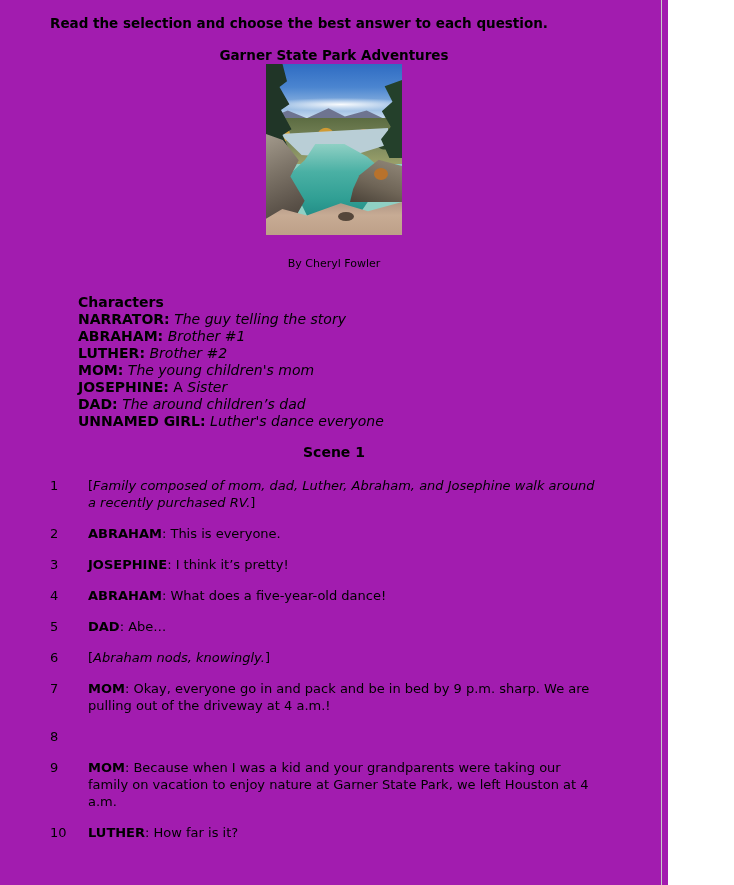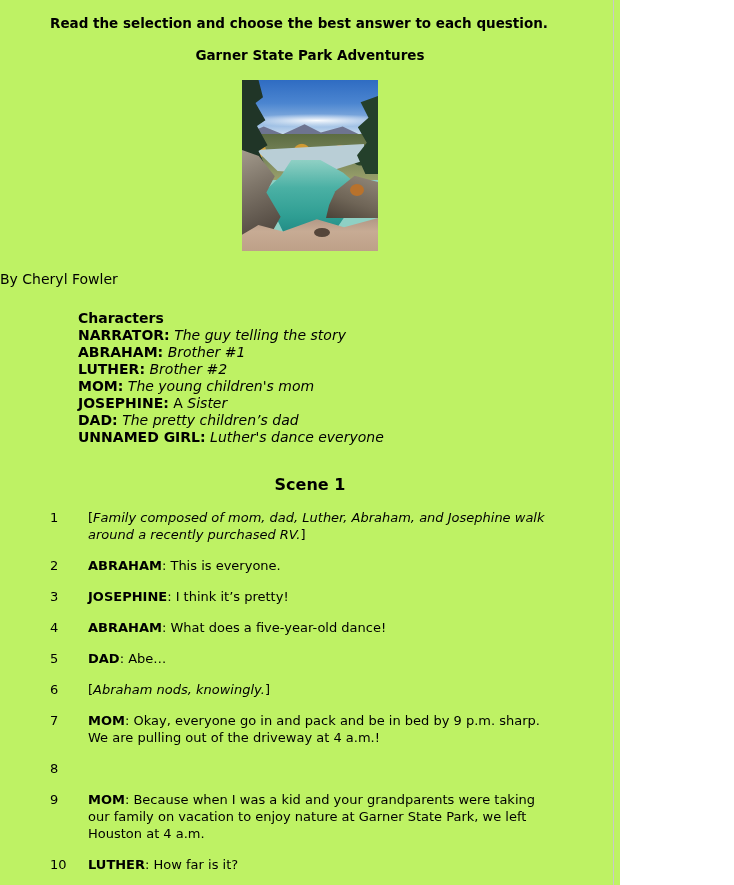--- a/index.html
+++ b/index.html
@@ -1,31 +1,31 @@
 <!DOCTYPE html>
 <html><head>
 <meta charset="utf-8">
 <style>
   html, body { margin: 0; padding: 0; background: #ffffff; }
   body {
     width: 734px; height: 885px;
     font-family: "DejaVu Sans", "Liberation Sans", sans-serif;
     color: #000; position: relative; overflow: hidden;
   }
-  .page { position: relative; width: 620px; height: 885px; background: #bef264; }
+  .page { position: relative; width: 668px; height: 885px; background: #a21caf; }
   .right-edge {
     position: absolute; top: 0; right: 6px; width: 1px; height: 885px;
     background: #c9c9c9;
   }
   .instruction {
     margin: 0; padding: 15px 60px 0 50px;
     font-size: 13.5px; font-weight: bold; line-height: 17px;
   }
   .title {
-    margin: 15px 0 16px; text-align: center;
+    margin: 15px 0 0; text-align: center;
     font-size: 13.5px; font-weight: bold; line-height: 17px;
   }
   
   .photo {
     width: 136px; height: 171px; margin: 0 auto; position: relative;
     overflow: hidden; background: #8fd0c4;
   }
   .photo > div { position: absolute; }
   .sky { left:0; top:0; width:100%; height:58px;
     background: linear-gradient(180deg,#2f6cc2 0%,#4b85d0 40%,#8db4e0 72%,#d9e7f3 100%); }
@@ -58,27 +58,27 @@
     background: linear-gradient(200deg,#968c7d 0%,#6f6557 60%,#4a4238 100%);
     clip-path: polygon(18% 42%,55% 8%,100% 22%,100% 100%,0 100%,6% 72%); }
   .bush-orange { right:14px; top:104px; width:14px; height:12px; background:#b8722c;
     border-radius: 50%; }
   .foreground { left:0; bottom:0; width:100%; height:36px;
     background: linear-gradient(180deg,#ab9282 0%,#c7ab94 45%,#bda088 100%);
     clip-path: polygon(0 55%,12% 28%,30% 46%,55% 12%,75% 34%,100% 8%,100% 100%,0 100%); }
   .rock-hole { right:48px; bottom:14px; width:16px; height:9px; background:#55463a;
     border-radius: 50%; }
   
-  .byline { margin: 20px 0 0; font-size: 14px; line-height: 17px; }
+  .byline { margin: 20px 0 0; text-align: center; font-size: 11px; line-height: 17px; }
   .characters { margin: 22px 60px 0 78px; font-size: 14px; line-height: 17px; }
   .characters p { margin: 0; }
   .char-heading { font-weight: bold; }
   .scene-heading {
-    margin: 30px 0 16px; text-align: center;
-    font-size: 16px; font-weight: bold; line-height: 17px;
+    margin: 14px 0 16px; text-align: center;
+    font-size: 14px; font-weight: bold; line-height: 17px;
   }
   .script { padding: 0 60px 0 50px; font-size: 13px; }
   .line { display: flex; margin-bottom: 14px; line-height: 17px; }
   .num { flex: 0 0 38px; }
   .txt { flex: 1; max-width: 515px; }
 </style>
 </head>
 <body>
 
 <div class="page">
@@ -105,21 +105,21 @@
 
   <p class="byline">By Cheryl Fowler</p>
 
   <div class="characters">
     <p class="char-heading">Characters</p>
     <p class="char-line"><b>NARRATOR:</b> <span></span><i>The guy telling the story</i></p>
     <p class="char-line"><b>ABRAHAM:</b> <span></span><i>Brother #1</i></p>
     <p class="char-line"><b>LUTHER:</b> <span></span><i>Brother #2</i></p>
     <p class="char-line"><b>MOM:</b> <span></span><i>The young children's mom</i></p>
     <p class="char-line"><b>JOSEPHINE:</b> <span>A </span><i>Sister</i></p>
-    <p class="char-line"><b>DAD:</b> <span></span><i>The pretty children’s dad</i></p>
+    <p class="char-line"><b>DAD:</b> <span></span><i>The around children’s dad</i></p>
     <p class="char-line"><b>UNNAMED GIRL:</b> <span></span><i>Luther's dance everyone</i></p>
   </div>
 
   <h2 class="scene-heading">Scene 1</h2>
 
   <div class="script">
 
     <div class="line">
       <span class="num">1</span>
       <div class="txt"><span>[</span><i>Family composed of mom, dad, Luther, Abraham, and Josephine walk around a recently purchased RV.</i><span>]</span></div>

